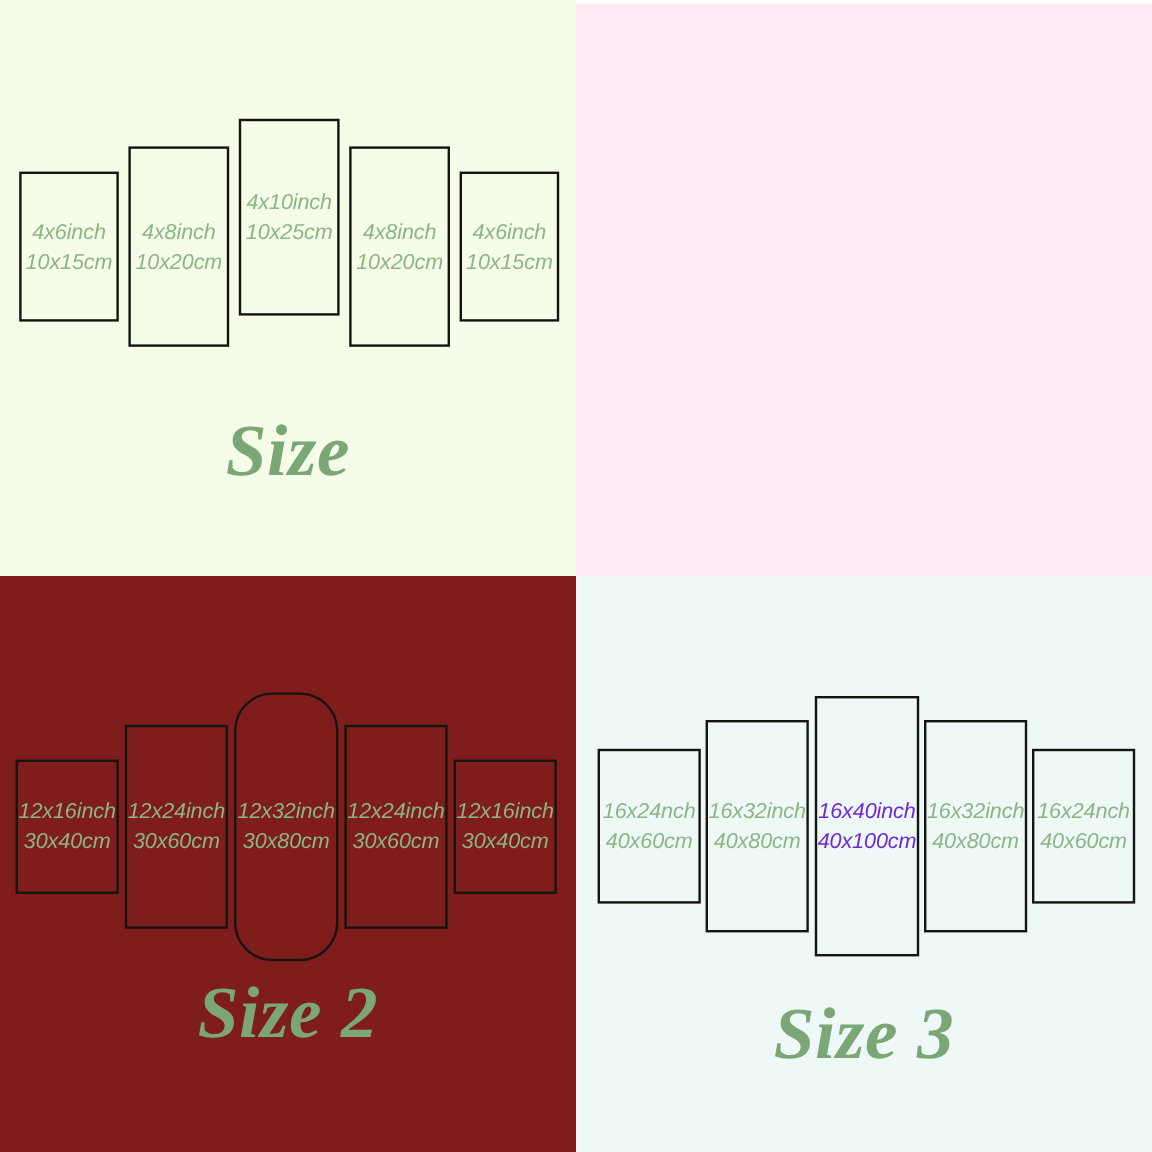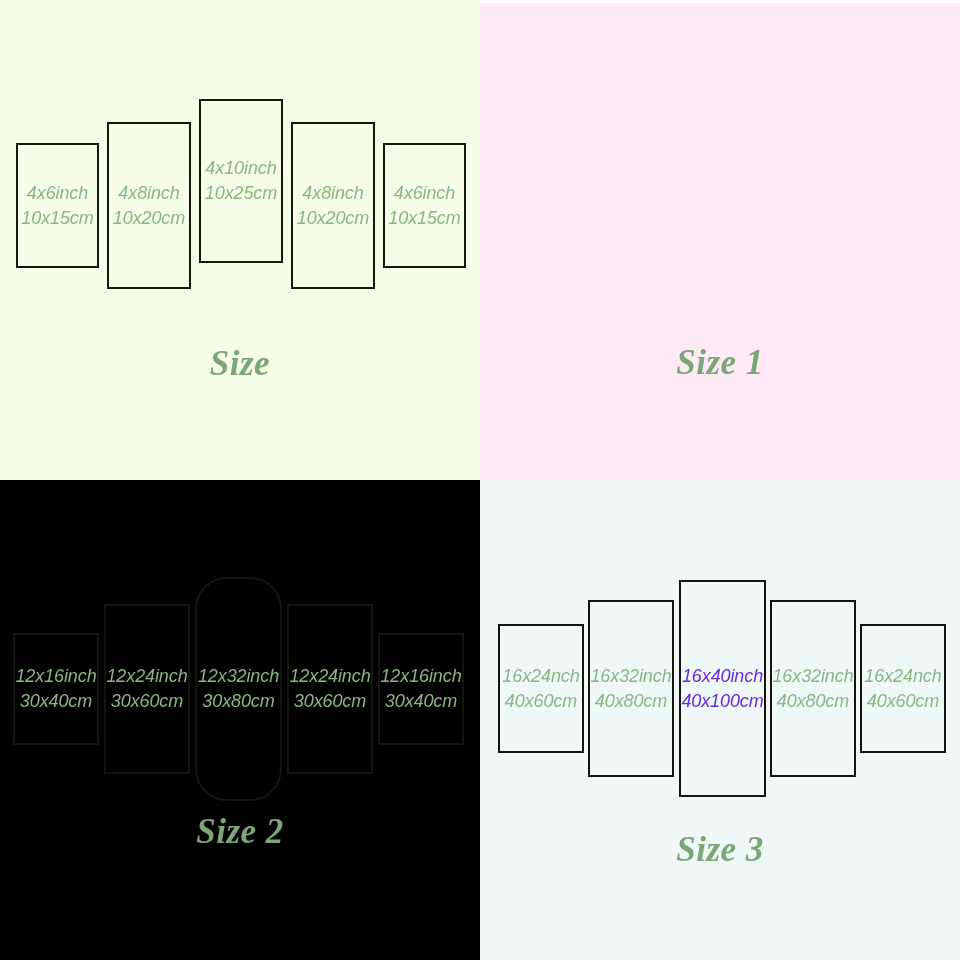--- a/index.html
+++ b/index.html
@@ -55,21 +55,21 @@
     letter-spacing:-0.1px;
   }
   .frame-label .ln{display:block;}
   .q-title{
     position:absolute;
     left:0;right:0;
     text-align:center;
     font-family:"Liberation Serif", serif;
     font-style:italic;
     font-weight:700;
-    font-size:35px;
+    font-size:61px;
     line-height:1;
     color:#7ba676;
     letter-spacing:0.5px;
   }
 </style>
 </head>
 <body>
 
 <div id="board" style="background: rgb(255, 255, 255);">
     <div class="quadrant" style="background: rgb(245, 252, 232);">
@@ -102,23 +102,22 @@
           <div class="frame-label" style="color: rgb(139, 182, 132);">
             <span class="ln">4x6inch</span>
             <span class="ln">10x15cm</span>
           </div>
         </div>
       </div>
       <div class="q-title" style="color: rgb(123, 166, 118); top: 346px;">Size</div>
     </div>
     <div class="quadrant seam-top" style="background: rgb(253, 234, 245);">
       <div class="frames"></div>
-      <div class="q-title" style="color: rgb(123, 166, 118); top: 345px;">Size 1</div>
     </div>
-    <div class="quadrant" style="background: #000000;">
+    <div class="quadrant" style="background: #7f1d1d;">
       <div class="frames">
         <div class="frame" style="left: 13px; top: 153px; width: 86px; height: 112px; border-color: rgb(21, 21, 15);">
           <div class="frame-label" style="color: rgb(139, 182, 132);">
             <span class="ln">12x16inch</span>
             <span class="ln">30x40cm</span>
           </div>
         </div>
         <div class="frame" style="left: 104px; top: 124px; width: 86px; height: 170px; border-color: rgb(21, 21, 15);">
           <div class="frame-label" style="color: rgb(139, 182, 132);">
             <span class="ln">12x24inch</span>

